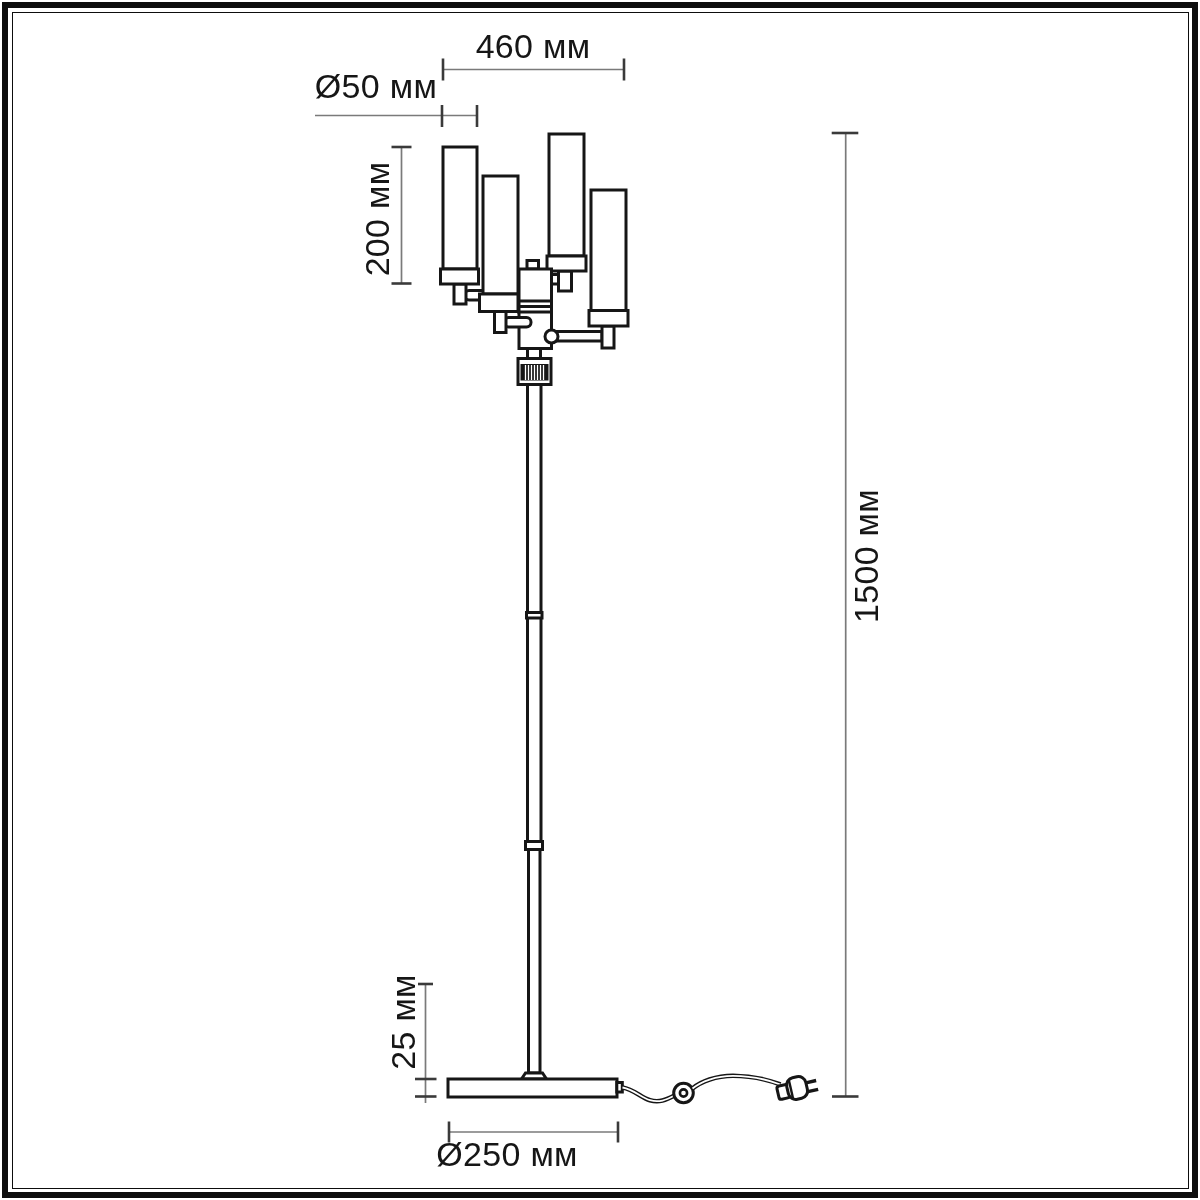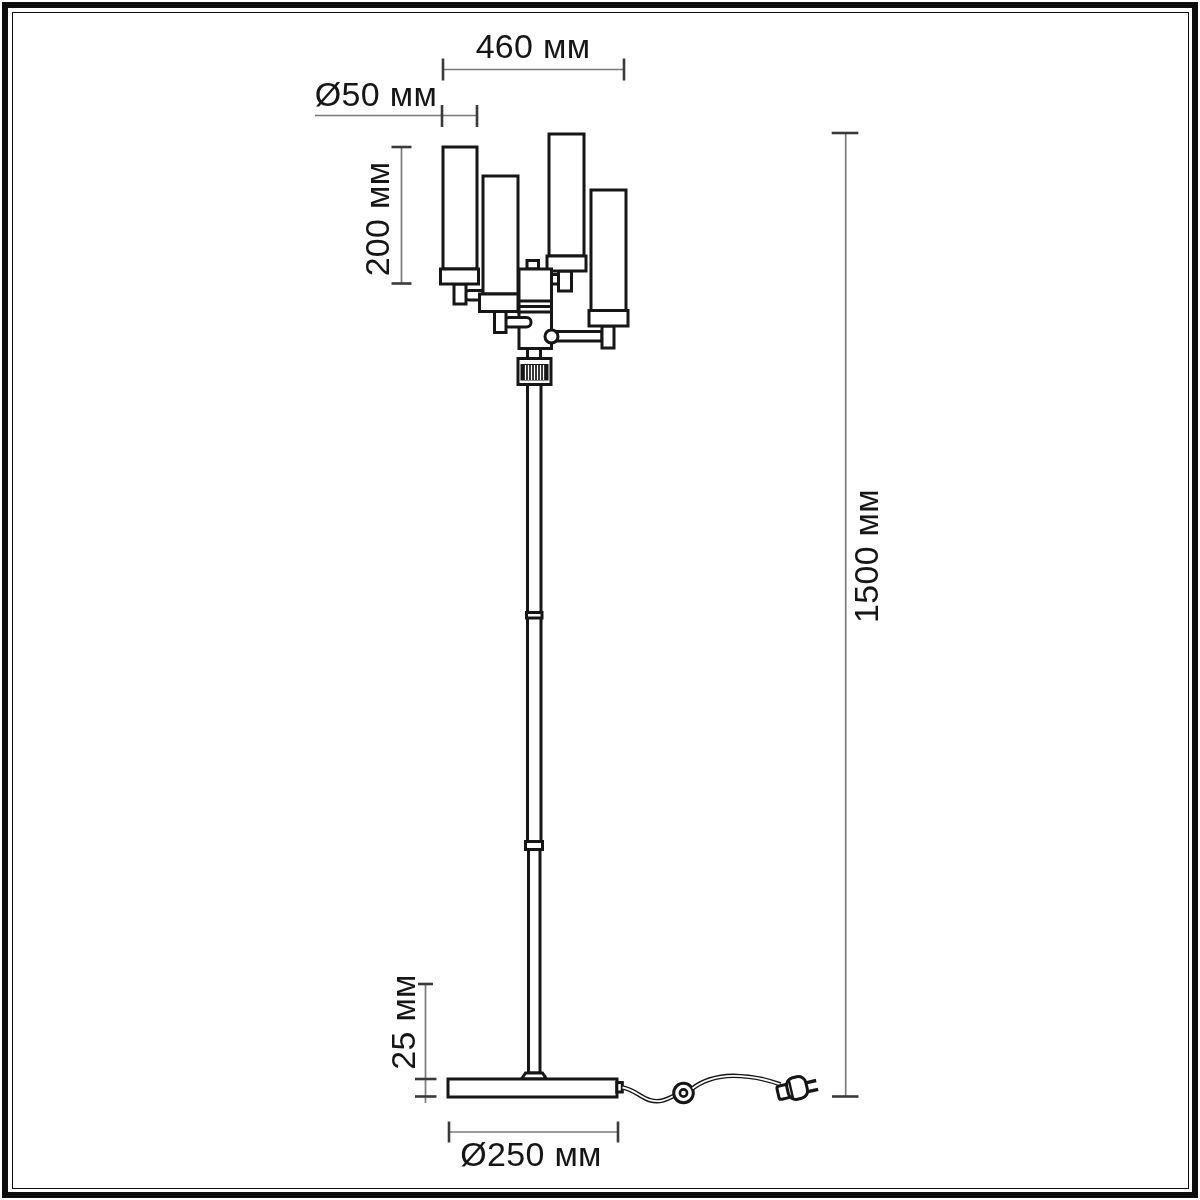--- a/index.html
+++ b/index.html
@@ -164,17 +164,17 @@
     </g>
     <g>
       <line x1="449" y1="1132" x2="618" y2="1132"></line>
       <line x1="449" y1="1121.5" x2="449" y2="1142.5" stroke="#3a3a3a" stroke-width="2.6"></line>
       <line x1="618" y1="1121.5" x2="618" y2="1142.5" stroke="#3a3a3a" stroke-width="2.6"></line>
     </g>
   </g>
 </svg>
 
 <div class="dim-label" style="left:533px; top:46px;">460 мм</div>
-<div class="dim-label" style="left:376px; top:94px;">Ø50 мм</div>
+<div class="dim-label" style="left:376px; top:86px;">Ø50 мм</div>
 <div class="dim-label rot" style="left:377px; top:219px;">200 мм</div>
 <div class="dim-label rot" style="left:866px; top:556px;">1500 мм</div>
 <div class="dim-label rot" style="left:403px; top:1022px;">25 мм</div>
-<div class="dim-label" style="left:531px; top:1154px;">Ø250 мм</div>
+<div class="dim-label" style="left:507px; top:1154px;">Ø250 мм</div>
 
 </body></html>

